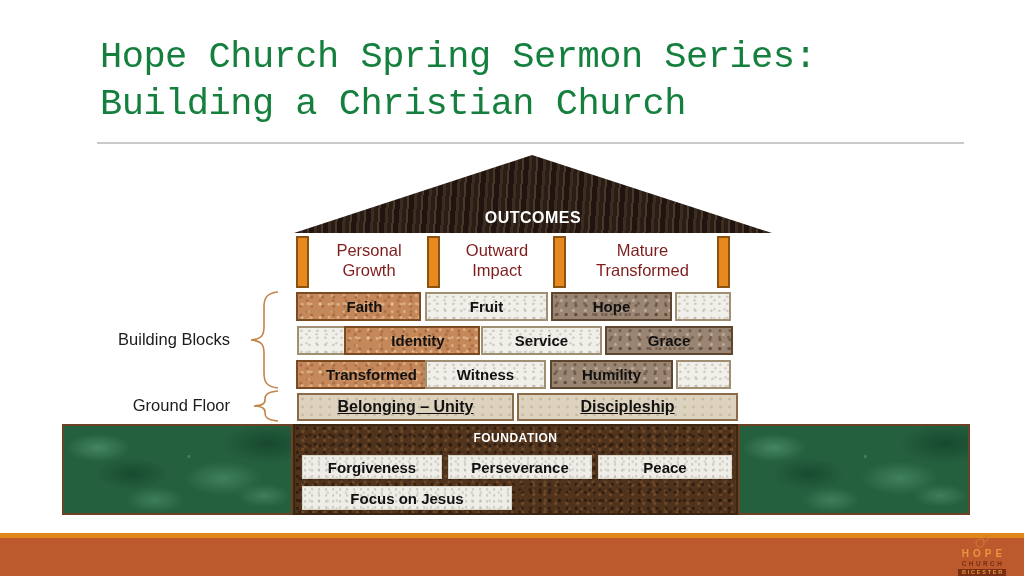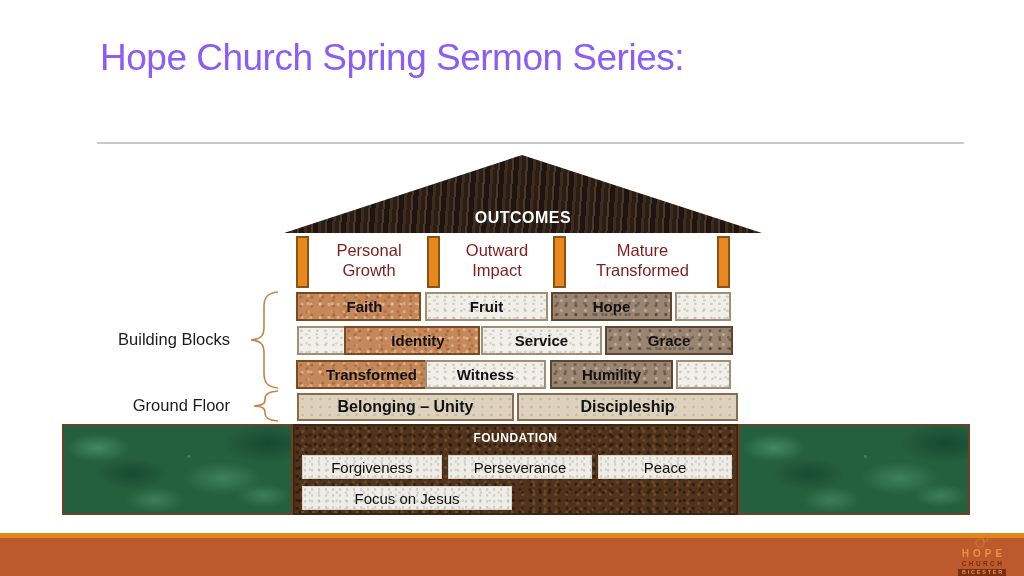--- a/index.html
+++ b/index.html
@@ -2,25 +2,25 @@
 <html><head>
 <meta charset="utf-8">
 <style>
   html,body{margin:0;padding:0;background:#ffffff;}
   body{width:1024px;height:576px;position:relative;overflow:hidden;
        font-family:"Liberation Sans","DejaVu Sans",sans-serif;}
   .abs{position:absolute;box-sizing:border-box;}
 
   
   .slide-title{left:100px;top:34px;width:860px;font-size:37px;line-height:47px;
-    color:#8b5cf6;font-weight:400;letter-spacing:-0.5px;}
+    color:#15803d;font-weight:400;letter-spacing:-0.5px;font-family:Liberation Mono, monospace;}
   .title-rule{left:97px;top:142px;width:867px;height:2px;background:#c9c9c9;}
 
   
-  .roof{left:284px;top:155px;width:478px;height:78px;
+  .roof{left:294px;top:155px;width:478px;height:78px;
     clip-path:polygon(49.8% 0,100% 100%,0 100%);
     background:repeating-linear-gradient(94deg,
       #2a1d14 0 4px,#4a382c 4px 6px,#1f150e 6px 11px,#3c2c21 11px 14px);text-decoration:underline;}
   .roof-label{left:0;right:0;bottom:6px;text-align:center;color:#ffffff;
     font-weight:bold;font-size:16px;letter-spacing:0.5px;position:absolute;}
 
   
   .pillar{top:236px;width:13px;height:52px;background:#e8891f;border:2px solid #8a5312;}
   .pillar-label{top:240px;font-size:16.5px;line-height:20px;color:#7f1d1d;
     text-align:center;}
@@ -38,21 +38,21 @@
     radial-gradient(circle at 30% 40%, rgba(150,140,120,.35) 1px, transparent 1.6px),
     radial-gradient(circle at 75% 70%, rgba(150,140,120,.28) 1px, transparent 1.6px);
     background-size:8px 7px,10px 9px;}
   .tex-brown{background-color:#9a8472;border-color:#5d4530;background-image:
     radial-gradient(circle at 30% 30%, rgba(55,38,25,.42) 1px, transparent 2px),
     radial-gradient(circle at 70% 65%, rgba(236,226,212,.4) 1px, transparent 2px),
     radial-gradient(circle at 50% 85%, rgba(55,38,25,.35) 1px, transparent 2px);
     background-size:10px 9px,12px 10px,9px 11px;}
   .tex-beige{background-color:#dcd2be;border-color:#8b6b4a;background-image:
     radial-gradient(circle at 40% 50%, rgba(150,130,100,.28) 1px, transparent 1.8px);
-    background-size:9px 8px;}
+    background-size:9px 8px;text-decoration:underline;}
 
   .ground-block{height:28px;font-size:16px;}
 
   
   .side-label{font-size:16.5px;color:#1c1c1c;text-align:right;}
   .brace-svg{left:0;top:0;width:1024px;height:576px;pointer-events:none;}
 
   
   .grass{top:424px;height:91px;border:2px solid #6b4226;background-color:#245f3e;
     background-image:
@@ -67,21 +67,21 @@
     background-color:#50331c;background-image:
     radial-gradient(circle at 25% 30%, rgba(20,10,4,.5) 1px, transparent 2.2px),
     radial-gradient(circle at 70% 60%, rgba(150,100,55,.45) 1px, transparent 2.2px),
     radial-gradient(circle at 50% 80%, rgba(20,10,4,.45) 1px, transparent 2.2px),
     radial-gradient(circle at 85% 25%, rgba(150,100,55,.4) 1px, transparent 2.2px);
     background-size:9px 8px,11px 9px,10px 11px,12px 9px;}
   .foundation-label{left:0;right:0;top:5px;text-align:center;color:#ffffff;
     font-weight:bold;font-size:12px;letter-spacing:0.5px;position:absolute;}
   .f-block{position:absolute;height:24px;background-color:#efede8;
     border:1px solid #d8d3c8;display:flex;align-items:center;justify-content:center;
-    font-weight:normal;font-size:15px;color:#111;box-sizing:border-box;background-image:
+    font-weight:bold;font-size:15px;color:#111;box-sizing:border-box;background-image:
     radial-gradient(circle at 30% 40%, rgba(140,130,115,.3) 1px, transparent 1.6px),
     radial-gradient(circle at 75% 70%, rgba(140,130,115,.25) 1px, transparent 1.6px);
     background-size:7px 6px,9px 8px;}
 
   
   .footer-stripe{left:0;top:533px;width:1024px;height:5px;background:#e1861b;}
   .footer-bar{left:0;top:538px;width:1024px;height:38px;background:#bc5a2e;}
   .logo{right:10px;top:535px;width:64px;display:flex;flex-direction:column;
     align-items:center;line-height:1;}
   .logo-name{font-size:10px;font-weight:bold;letter-spacing:4px;padding-left:4px;
@@ -89,20 +89,21 @@
   .logo-sub{font-size:6.5px;font-weight:bold;letter-spacing:2.4px;padding-left:2px;
     color:#7a2e13;margin-top:2px;}
   .logo-city{font-size:5.5px;font-weight:bold;letter-spacing:1.8px;padding-left:2px;
     color:#e8953e;background:#7a2e13;margin-top:1px;padding:1px 2px 1px 4px;}
 </style>
 </head>
 <body>
 
 <div class="abs slide-title">
   <div>Hope Church Spring Sermon Series:</div>
+  <div>Building a Christian Church</div>
 </div>
 <div class="abs title-rule"></div>
 
 <div class="abs roof">
   <div class="roof-label">OUTCOMES</div>
 </div>
 
 <div class="abs pillar" style="left:296px"></div>
 <div class="abs pillar" style="left:427px"></div>
 <div class="abs pillar" style="left:553px"></div>

